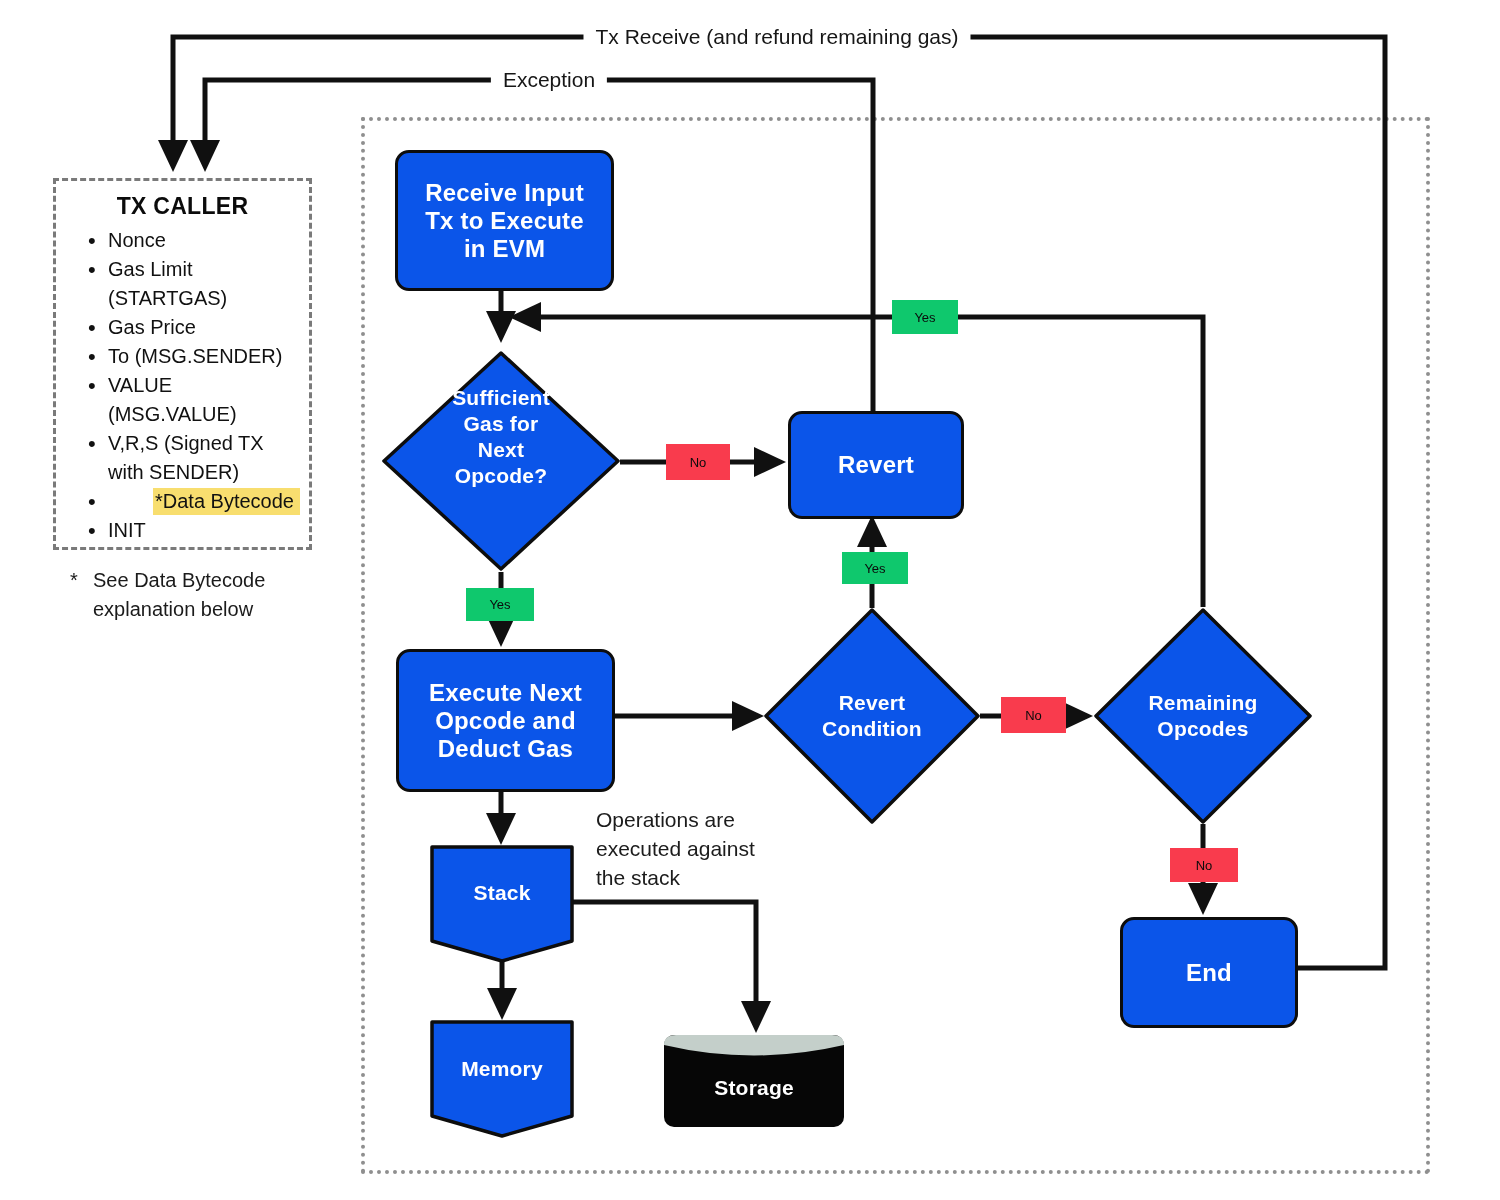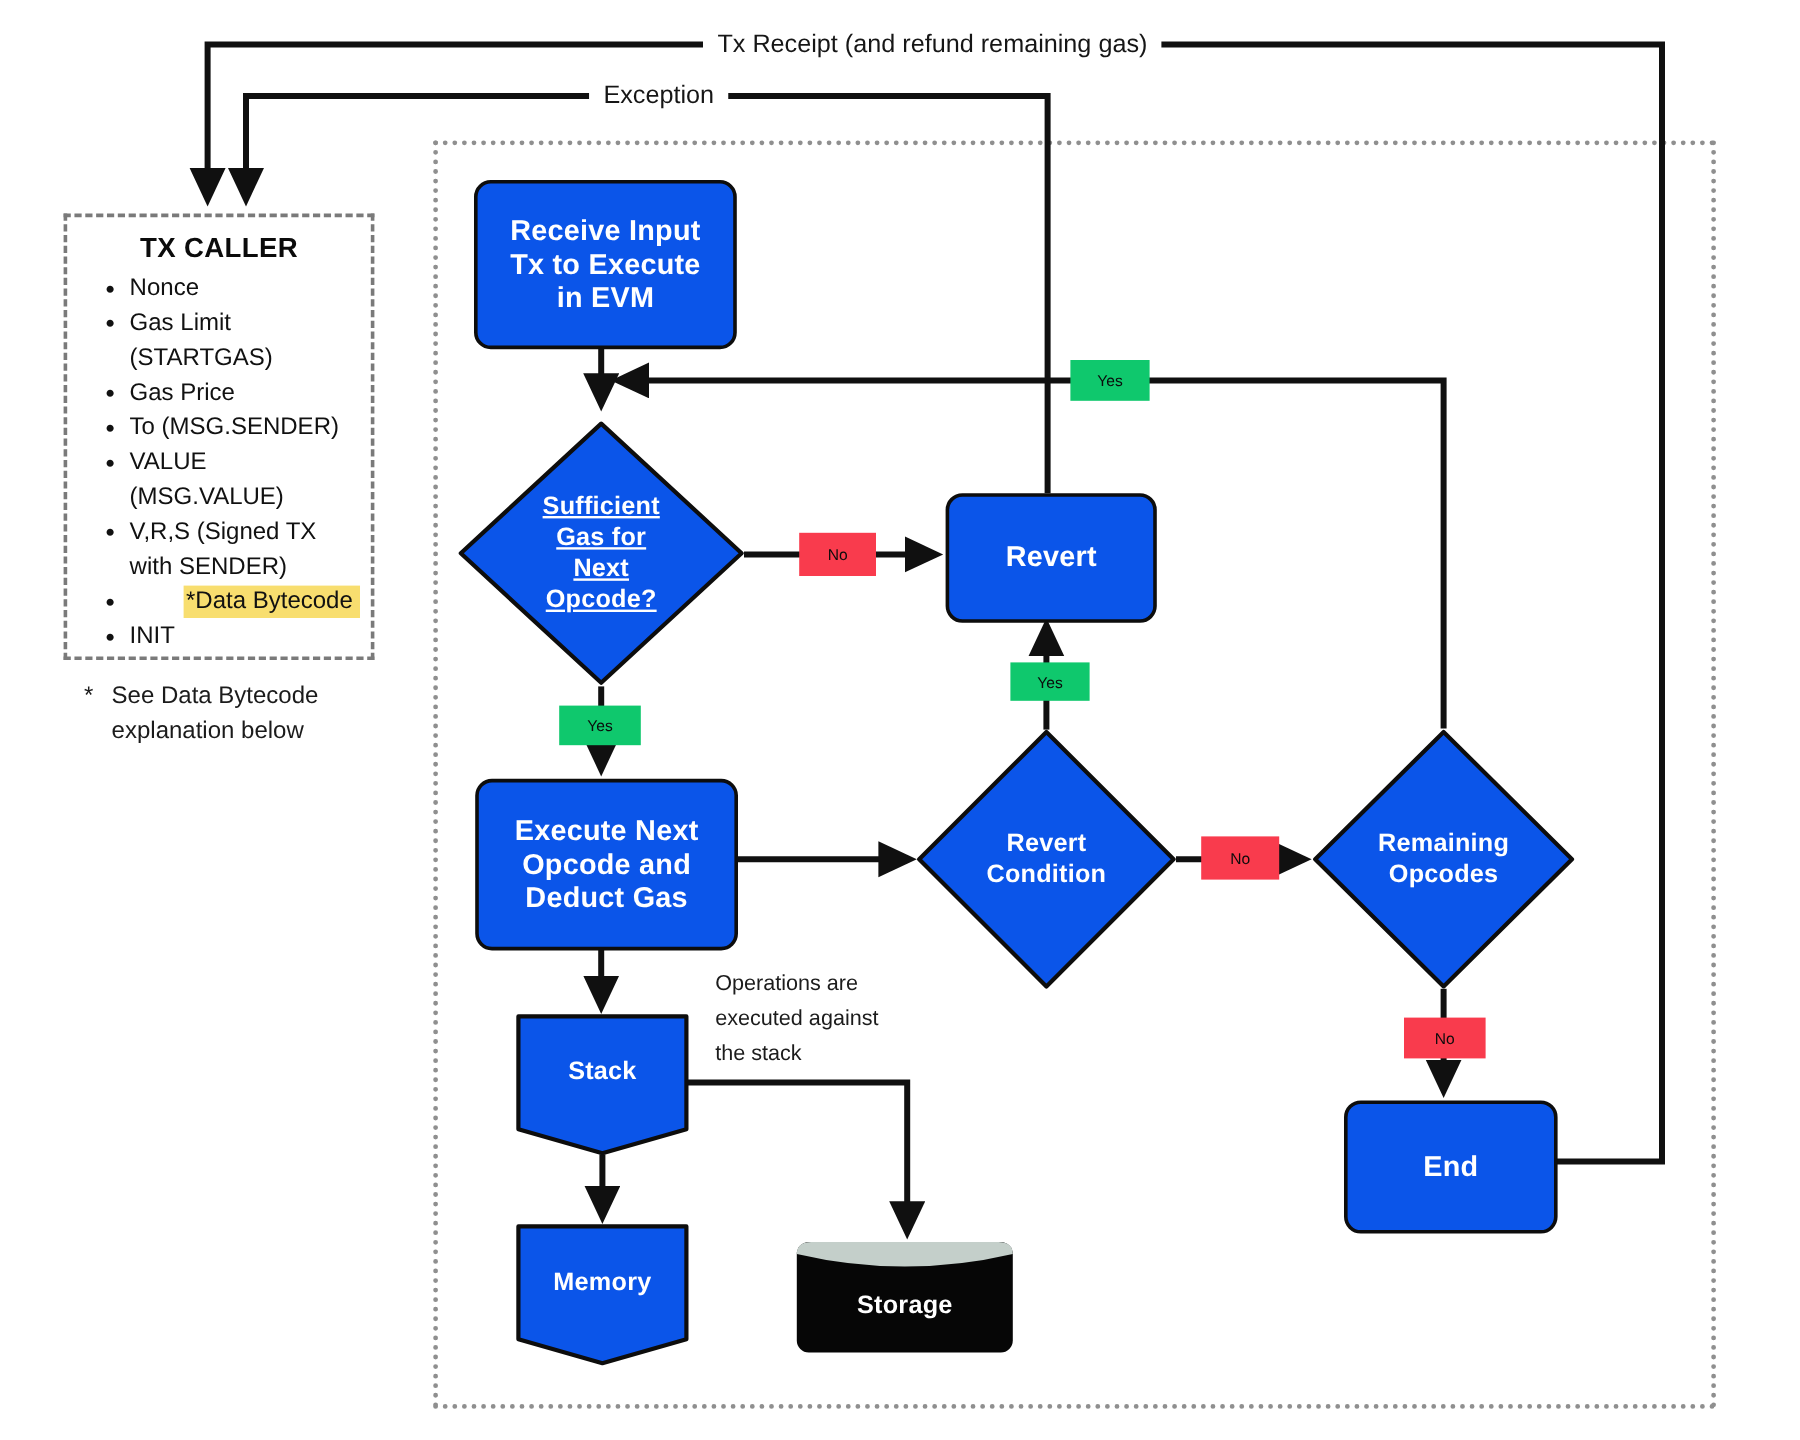--- a/index.html
+++ b/index.html
@@ -26,21 +26,21 @@
 
   .float-label{position:absolute;transform:translate(-50%,-50%);z-index:4;
     color:#fff;font-weight:700;font-size:21px;line-height:26px;text-align:center;letter-spacing:.2px;}
   .float-label span{display:block;}
 
   .chip{position:absolute;display:flex;align-items:center;justify-content:center;
     font-weight:400;font-size:13px;color:#0b0b0b;z-index:5;}
   .chip.yes{background:var(--green);}
   .chip.no{background:var(--red);}
 
-  .annotation{position:absolute;font-size:18px;line-height:29px;color:#1C1C1C;z-index:2;}
+  .annotation{position:absolute;font-size:21px;line-height:29px;color:#1C1C1C;z-index:2;}
   .annotation span{display:block;}
 
   #txcaller{position:absolute;left:53px;top:178px;width:259px;height:372px;
     border:3px dashed var(--dashed);box-sizing:border-box;background:#fff;z-index:2;}
   .tc-title{text-align:center;margin-top:12px;font-size:23px;font-weight:700;color:#0b0b0b;letter-spacing:.3px;}
   .tc-list{margin-top:6px;padding-left:52px;font-size:20px;line-height:29px;color:#111;}
   .tc-line{position:relative;}
   .tc-line.b::before{content:"\2022";position:absolute;left:-20px;font-size:22px;}
   .tc-line .hl{background:var(--yellow);padding:2px 6px 3px 2px;margin-left:45px;}
 
@@ -80,21 +80,21 @@
     <polygon points="872,610 978,716 872,822 766,716" fill="var(--blue)" stroke="var(--node-border)" stroke-width="3.5" stroke-linejoin="round"></polygon>
     <polygon points="1203,610 1310,716 1203,822 1096,716" fill="var(--blue)" stroke="var(--node-border)" stroke-width="3.5" stroke-linejoin="round"></polygon>
 
     <path d="M432 847 H572 V941 L502 961 L432 941 Z" fill="var(--blue)" stroke="var(--node-border)" stroke-width="3.5" stroke-linejoin="round"></path>
     <path d="M432 1022 H572 V1116 L502 1136 L432 1116 Z" fill="var(--blue)" stroke="var(--node-border)" stroke-width="3.5" stroke-linejoin="round"></path>
 
     <rect x="664" y="1035" width="180" height="92" rx="10" fill="#060606"></rect>
     <path d="M664 1045 Q664 1035 676 1035 L832 1035 Q844 1035 844 1045 Q754 1066 664 1045 Z" fill="var(--storage-gray)"></path>
   </svg>
 
-  <div class="top-label" style="left:777px;top:37px;">Tx Receipt (and refund remaining gas)</div>
+  <div class="top-label" style="left:777px;top:37px;">Tx Receive (and refund remaining gas)</div>
   <div class="top-label" style="left:549px;top:80px;">Exception</div>
 
   <div id="txcaller">
     <div class="tc-title">TX CALLER</div>
     <div class="tc-list">
       <div class="tc-line b"><span>Nonce</span></div>
       <div class="tc-line b"><span>Gas Limit</span></div>
       <div class="tc-line c"><span>(STARTGAS)</span></div>
       <div class="tc-line b"><span>Gas Price</span></div>
       <div class="tc-line b"><span>To (MSG.SENDER)</span></div>
@@ -130,21 +130,21 @@
       <span>Execute Next</span>
       <span>Opcode and</span>
       <span>Deduct Gas</span>
     </div>
   </div>
 
   <div class="node-box" style="left:1120px;top:917px;width:172px;height:105px;">
     <div class="node-text">End</div>
   </div>
 
-  <div class="float-label" style="left:501px;top:461px;text-decoration:underline;">
+  <div class="float-label" style="left:501px;top:437px;">
     <span>Sufficient</span>
     <span>Gas for</span>
     <span>Next</span>
     <span>Opcode?</span>
   </div>
   <div class="float-label" style="left:872px;top:716px;">
     <span>Revert</span>
     <span>Condition</span>
   </div>
   <div class="float-label" style="left:1203px;top:716px;">

